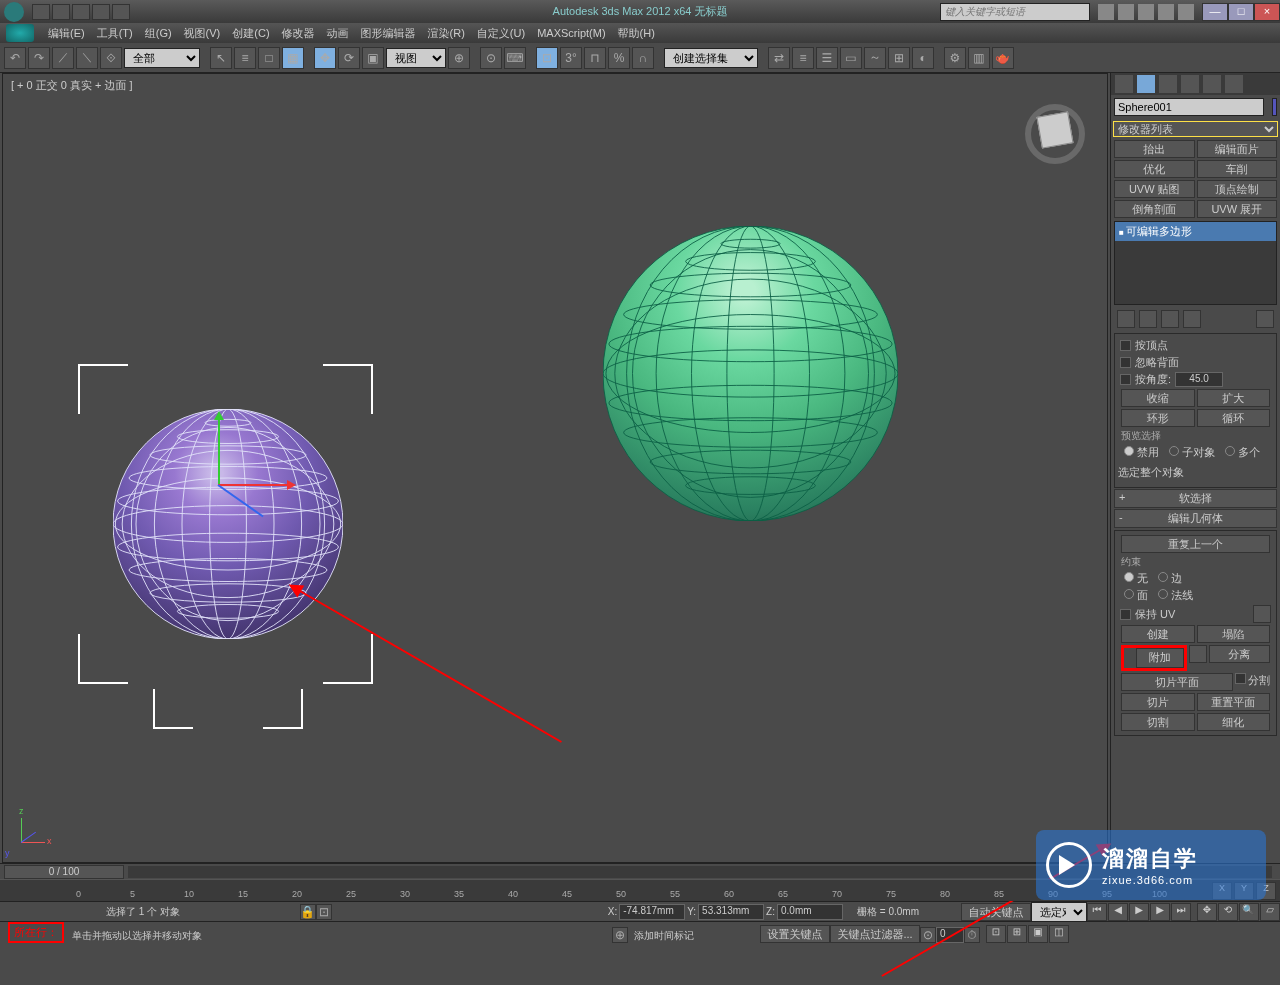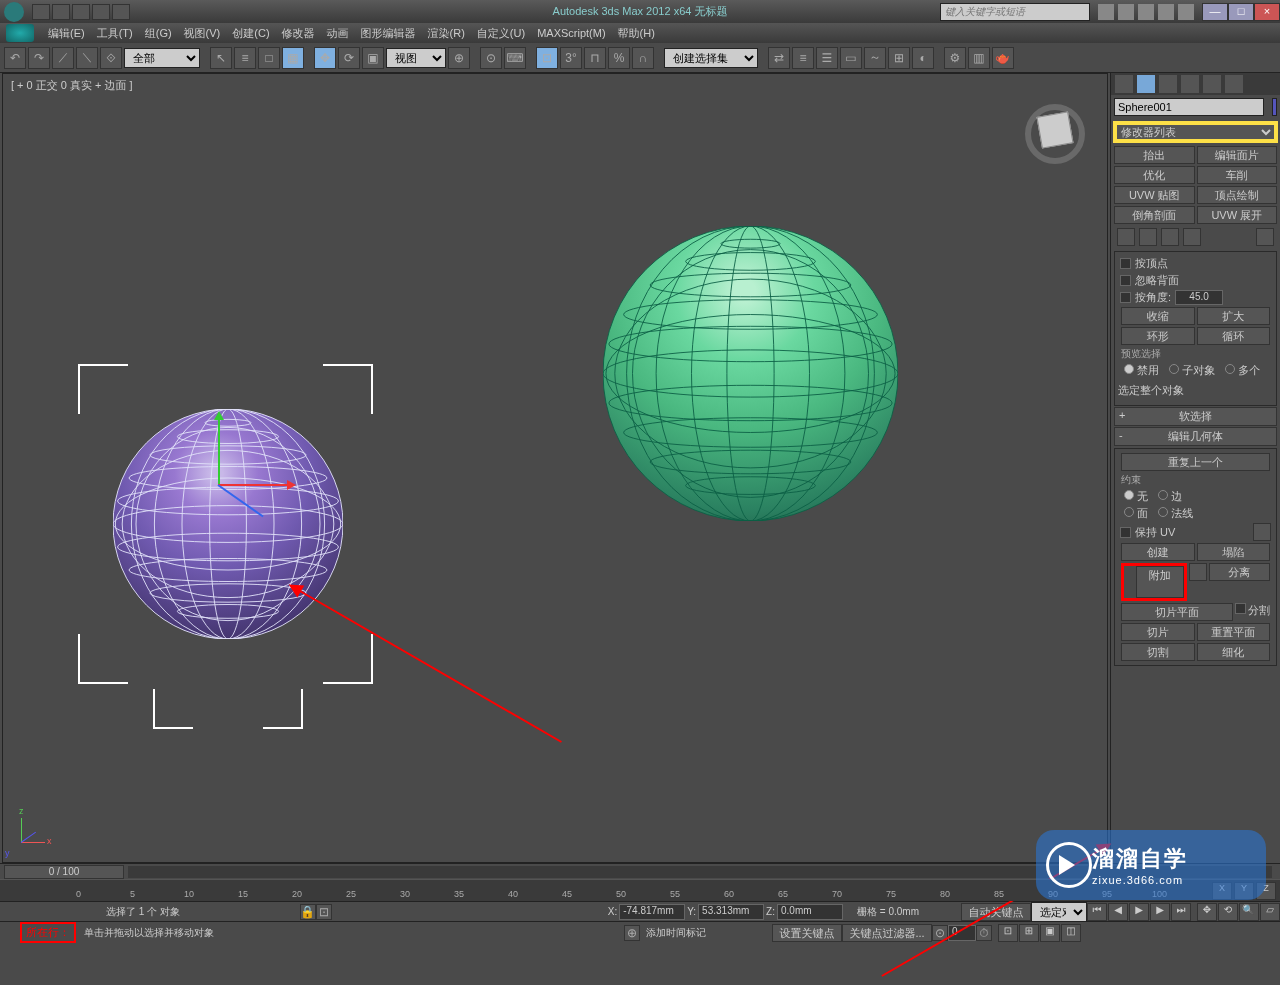--- a/index.html
+++ b/index.html
@@ -78,62 +78,62 @@
 
 
 .sidepanel { width: 170px; background: #4a4a4a; border-left: 1px solid #222; display: flex; flex-direction: column; }
 .sp-tabs { height: 22px; background: #3a3a3a; display: flex; align-items: center; gap: 4px; padding: 0 4px; }
 .sp-tab { width: 18px; height: 18px; background: #555; }
 .sp-tab.active { background: #78a8d8; }
 .obj-name { display: flex; padding: 3px; gap: 8px; text-decoration: underline; }
 .obj-name input { flex: 1; background: #ccc; border: 1px solid #222; font-size: 11px; padding: 1px 3px; }
 .color-swatch { width: 18px; height: 18px; background: #55b; border: 1px solid #222; }
 .mod-list-hdr { display: flex; padding: 2px; }
-.mod-list-hdr select { flex: 1; background: #555; color: #ccc; border: 4px solid #fde047; font-size: 11px; }
+.mod-list-hdr select { flex: 1; background: #555; color: #ccc; border: 1px solid #fde047; font-size: 11px; }
 .btn-row { display: flex; gap: 2px; padding: 1px 3px; }
 .sbtn { flex: 1; height: 18px; background: #555; border: 1px solid #333; color: #ccc; font-size: 11px; text-align: center; line-height: 16px; }
 .mod-stack { margin: 2px 3px; height: 84px; background: #3a3a3a; border: 1px solid #222; }
 .stack-item { padding: 2px 4px; background: #4a7ab0; color: #fff; font-size: 11px; }
 .stack-item::before { content: '■ '; font-size: 8px; }
 .stack-btns { display: flex; gap: 4px; padding: 3px 6px; }
 .mini-btn { width: 18px; height: 18px; background: #555; border: 1px solid #333; }
 .rollouts { flex: 1; overflow: hidden; padding: 0 3px; font-size: 11px; }
 .ro-sec { border: 1px solid #2a2a2a; margin-top: 2px; padding: 3px; }
 .ro-hdr { background: #555; border: 1px solid #333; text-align: center; padding: 1px; margin: 1px 0; position: relative; }
 .ro-hdr::before { content: '+'; position: absolute; left: 4px; }
 .ro-hdr.open::before { content: '-'; }
 .chk-row { display: flex; align-items: center; gap: 4px; padding: 1px 2px; }
 .chk { width: 11px; height: 11px; background: #333; border: 1px solid #666; }
 .spinner { width: 48px; height: 15px; background: #333; border: 1px solid #666; color: #ccc; font-size: 10px; text-align: center; }
 .radio-group { display: flex; gap: 10px; padding: 1px 6px; }
 .radio { width: 10px; height: 10px; border-radius: 50%; border: 1px solid #888; display: inline-block; }
 .radio.on { background: #ccc; }
 .fieldset-lbl { color: #aaa; font-size: 10px; padding: 1px 3px; }
 .highlight-box { border: 3px solid #f00; padding: 0; }
-.highlight-box .sbtn { height: 32px; margin-left: 12px; }
+.highlight-box .sbtn { height: 20px; margin-left: 12px; }
 
 
 .timeline { height: 16px; background: #4a4a4a; display: flex; align-items: center; padding: 0 4px; border-top: 1px solid #222; }
 .time-slider { flex: 0 0 120px; height: 14px; background: #555; border: 1px solid #333; font-size: 10px; text-align: center; }
 .time-track { flex: 1; height: 12px; background: #3a3a3a; margin: 0 4px; }
 .time-ruler { height: 22px; background: #3a3a3a; border-top: 1px solid #555; display: flex; align-items: flex-end; position: relative; font-size: 9px; }
 .tick { position: absolute; bottom: 2px; color: #aaa; }
 .status-row { height: 20px; background: #4a4a4a; display: flex; align-items: center; font-size: 10px; border-top: 1px solid #222; }
 .status-a, .status-b { flex: 0 0 200px; padding: 0 6px; }
 .coord { display: flex; gap: 2px; align-items: center; margin-left: auto; margin-right: 8px; }
 .coord-lbl { color: #ccc; }
 .coord-val { width: 66px; height: 16px; background: #333; border: 1px solid #666; color: #ccc; text-align: left; padding: 0 3px; font-size: 10px; }
 .playback { display: flex; gap: 1px; }
 .pbtn { width: 20px; height: 18px; background: #555; border: 1px solid #333; color: #ccc; text-align: center; }
 .nav-cluster { display: flex; gap: 1px; margin-left: 6px; }
-.status-row2 { height: 22px; background: #4a4a4a; display: flex; align-items: center; font-size: 10px; border-top: 1px solid #222; padding: 0 20px; }
+.status-row2 { height: 22px; background: #4a4a4a; display: flex; align-items: flex-end; font-size: 10px; border-top: 1px solid #222; padding: 0 8px; }
 .redbox { border: 2px solid #f00; padding: 1px 4px; color: #f00; font-size: 11px; margin-right: 8px; }
 
 
-.watermark { position: absolute; right: 14px; bottom: 85px; width: 230px; height: 70px; background: rgba(40,120,220,.55); border-radius: 18px; display: flex; align-items: center; padding: 6px 10px; color: #fff; }
+.watermark { position: absolute; right: 14px; bottom: 85px; width: 230px; height: 70px; background: rgba(40,120,220,.55); border-radius: 8px; display: flex; align-items: center; gap: 10px; padding: 6px 10px; color: #fff; }
 .wm-icon { width: 46px; height: 46px; border: 3px solid #fff; border-radius: 50%; display: flex; align-items: center; justify-content: center; }
 .wm-tri { width: 0; height: 0; border: 10px solid transparent; border-left: 16px solid #fff; margin-left: 6px; }
 .wm-txt { display: flex; flex-direction: column; }
 .wm-t1 { font-size: 22px; font-weight: bold; letter-spacing: 2px; }
 .wm-t2 { font-size: 11px; letter-spacing: 1px; }
 
 svg.wires { position: absolute; inset: 0; }
 </style>
 </head>
 <body>
@@ -335,20 +335,23 @@
         <div class="sbtn">车削</div>
       </div>
     <div class="btn-row">
         <div class="sbtn">UVW 贴图</div>
         <div class="sbtn">顶点绘制</div>
       </div>
     <div class="btn-row">
         <div class="sbtn">倒角剖面</div>
         <div class="sbtn">UVW 展开</div>
       </div>
+    <div class="mod-stack">
+      <div class="stack-item">可编辑多边形</div>
+    </div>
     <div class="stack-btns">
       <div class="mini-btn"></div>
       <div class="mini-btn"></div>
       <div class="mini-btn"></div>
       <div class="mini-btn"></div>
       <div class="mini-btn" style="margin-left:auto"></div>
     </div>
 
     <div class="rollouts">
       <div class="ro-sec">

